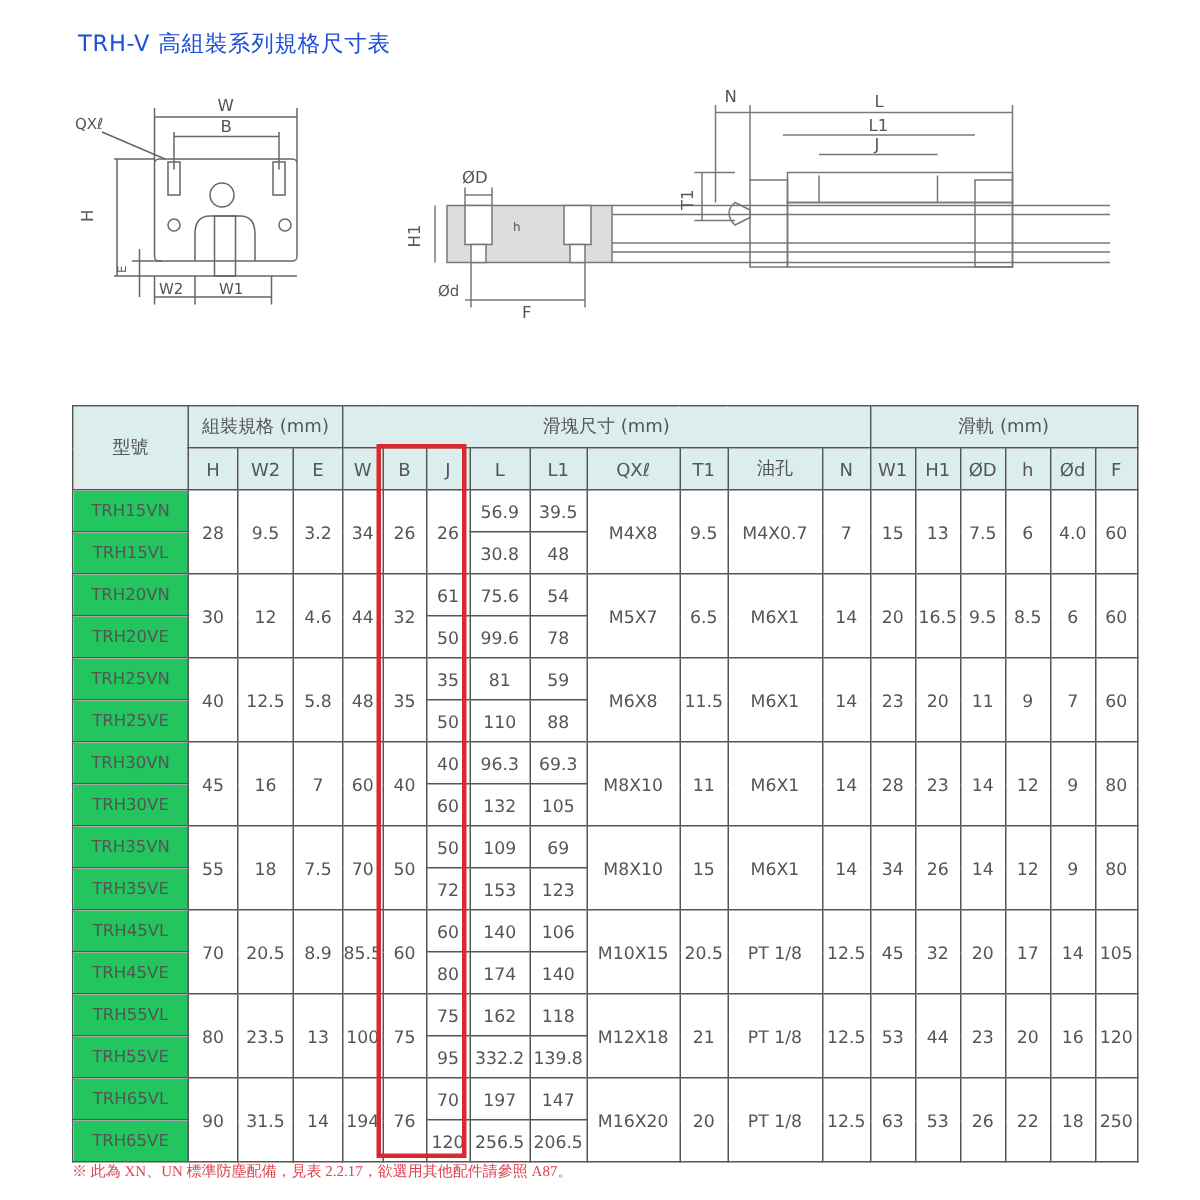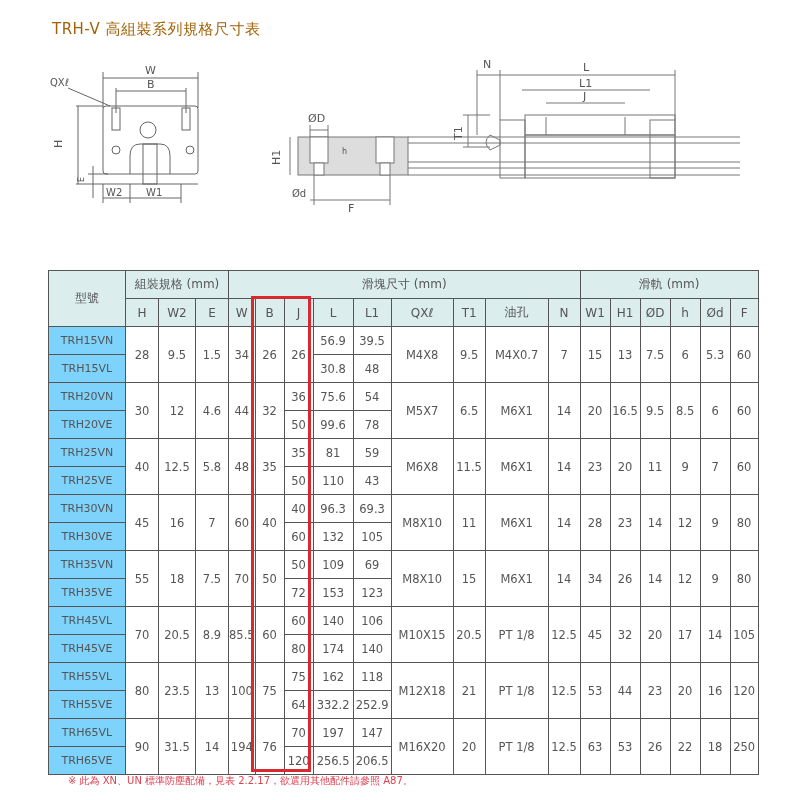--- a/index.html
+++ b/index.html
@@ -1,26 +1,26 @@
 <!DOCTYPE html>
 <html><head>
 <meta charset="utf-8">
 <style>
   html,body{margin:0;padding:0;background:#fff;}
   body{width:800px;height:800px;position:relative;overflow:hidden;font-family:"DejaVu Sans","Liberation Sans",sans-serif;color:#444;}
-  .title{position:absolute;left:52px;top:20px;font-size:15px;color:#a16207;letter-spacing:0.5px;}
+  .title{position:absolute;left:52px;top:20px;font-size:15px;color:#1d4ed8;letter-spacing:0.5px;}
   .diagram{position:absolute;}
   table.spec{position:absolute;left:48px;top:270px;border-collapse:collapse;font-size:11.5px;color:#555;table-layout:fixed;}
   table.spec td, table.spec th{border:1.5px solid #555;text-align:center;padding:0;height:27px;font-weight:normal;white-space:nowrap;overflow:hidden;}
   table.spec th{background:#dcedee;color:#555;font-size:12px;text-align:center;}
   table.spec th.group{height:27px;}
-  td.model{background:#7dd3fc;font-size:11px;text-align:left;padding-left:3px;height:26px;}
+  td.model{background:#22c55e;font-size:11px;text-align:left;padding-left:3px;height:26px;}
   td.c{background:#fff;}
   .redbox{position:absolute;left:251px;top:296px;width:60px;height:476px;border:3px solid #d9282f;box-sizing:border-box;pointer-events:none;}
-  .note{position:absolute;left:68px;top:774px;font-size:10px;color:#e04050;}
+  .note{position:absolute;left:48px;top:774px;font-size:10px;color:#e04050;font-family:Liberation Serif, serif;}
 </style>
 </head>
 <body>
 
 <div class="title">TRH-V 高組裝系列規格尺寸表</div>
 
 <svg class="diagram" style="left:48px;top:58px" width="170" height="150" viewBox="0 0 170 150">
   <g stroke="#666" fill="none" stroke-width="1">
     <line x1="55" y1="20" x2="150" y2="20"></line>
     <line x1="55" y1="14" x2="55" y2="50"></line>
@@ -157,50 +157,50 @@
       <th>h</th>
       <th>Ød</th>
       <th>F</th>
     </tr>
   </thead>
   <tbody id="tbody">
       <tr>
         <td class="model">TRH15VN</td>
         <td class="c" rowspan="2">28</td>
         <td class="c" rowspan="2">9.5</td>
-        <td class="c" rowspan="2">1.5</td>
+        <td class="c" rowspan="2">3.2</td>
         <td class="c" rowspan="2">34</td>
         <td class="c" rowspan="2">26</td>
         <td class="c" rowspan="2">26</td>
         <td class="c">56.9</td>
         <td class="c">39.5</td>
         <td class="c" rowspan="2">M4X8</td>
         <td class="c" rowspan="2">9.5</td>
         <td class="c" rowspan="2">M4X0.7</td>
         <td class="c" rowspan="2">7</td>
         <td class="c" rowspan="2">15</td>
         <td class="c" rowspan="2">13</td>
         <td class="c" rowspan="2">7.5</td>
         <td class="c" rowspan="2">6</td>
-        <td class="c" rowspan="2">5.3</td>
+        <td class="c" rowspan="2">4.0</td>
         <td class="c" rowspan="2">60</td>
       </tr>
       <tr>
         <td class="model">TRH15VL</td>
         <td class="c">30.8</td>
         <td class="c">48</td>
       </tr>
       <tr>
         <td class="model">TRH20VN</td>
         <td class="c" rowspan="2">30</td>
         <td class="c" rowspan="2">12</td>
         <td class="c" rowspan="2">4.6</td>
         <td class="c" rowspan="2">44</td>
         <td class="c" rowspan="2">32</td>
-        <td class="c">36</td>
+        <td class="c">61</td>
         <td class="c">75.6</td>
         <td class="c">54</td>
         <td class="c" rowspan="2">M5X7</td>
         <td class="c" rowspan="2">6.5</td>
         <td class="c" rowspan="2">M6X1</td>
         <td class="c" rowspan="2">14</td>
         <td class="c" rowspan="2">20</td>
         <td class="c" rowspan="2">16.5</td>
         <td class="c" rowspan="2">9.5</td>
         <td class="c" rowspan="2">8.5</td>
@@ -231,21 +231,21 @@
         <td class="c" rowspan="2">20</td>
         <td class="c" rowspan="2">11</td>
         <td class="c" rowspan="2">9</td>
         <td class="c" rowspan="2">7</td>
         <td class="c" rowspan="2">60</td>
       </tr>
       <tr>
         <td class="model">TRH25VE</td>
         <td class="c">50</td>
         <td class="c">110</td>
-        <td class="c">43</td>
+        <td class="c">88</td>
       </tr>
       <tr>
         <td class="model">TRH30VN</td>
         <td class="c" rowspan="2">45</td>
         <td class="c" rowspan="2">16</td>
         <td class="c" rowspan="2">7</td>
         <td class="c" rowspan="2">60</td>
         <td class="c" rowspan="2">40</td>
         <td class="c">40</td>
         <td class="c">96.3</td>
@@ -337,23 +337,23 @@
         <td class="c" rowspan="2">12.5</td>
         <td class="c" rowspan="2">53</td>
         <td class="c" rowspan="2">44</td>
         <td class="c" rowspan="2">23</td>
         <td class="c" rowspan="2">20</td>
         <td class="c" rowspan="2">16</td>
         <td class="c" rowspan="2">120</td>
       </tr>
       <tr>
         <td class="model">TRH55VE</td>
-        <td class="c">64</td>
+        <td class="c">95</td>
         <td class="c">332.2</td>
-        <td class="c">252.9</td>
+        <td class="c">139.8</td>
       </tr>
       <tr>
         <td class="model">TRH65VL</td>
         <td class="c" rowspan="2">90</td>
         <td class="c" rowspan="2">31.5</td>
         <td class="c" rowspan="2">14</td>
         <td class="c" rowspan="2">194</td>
         <td class="c" rowspan="2">76</td>
         <td class="c">70</td>
         <td class="c">197</td>

